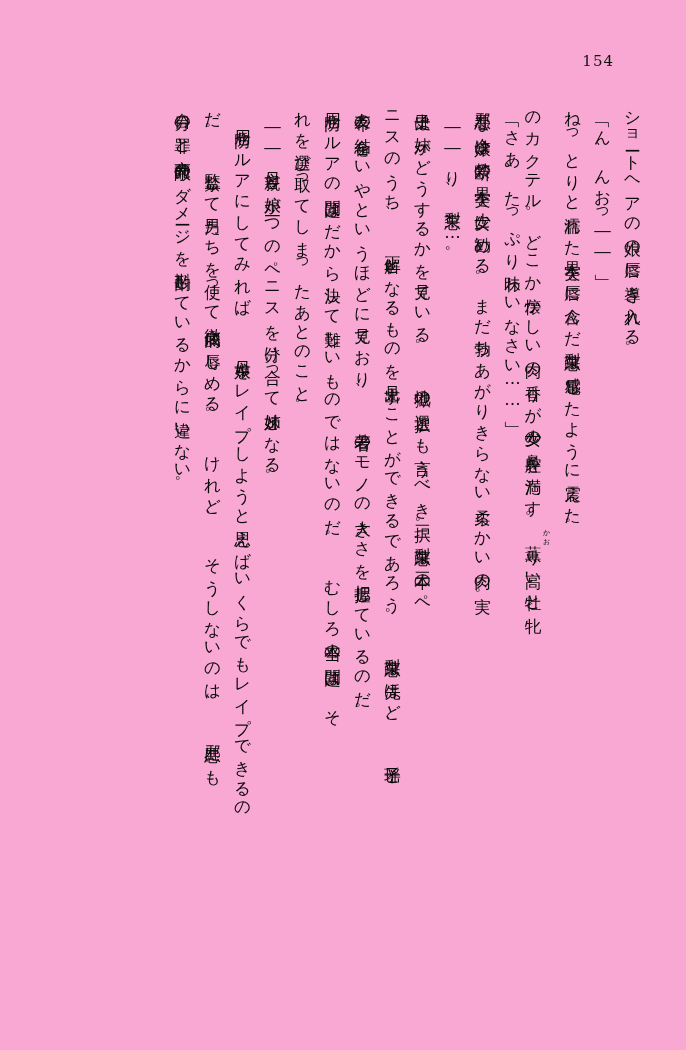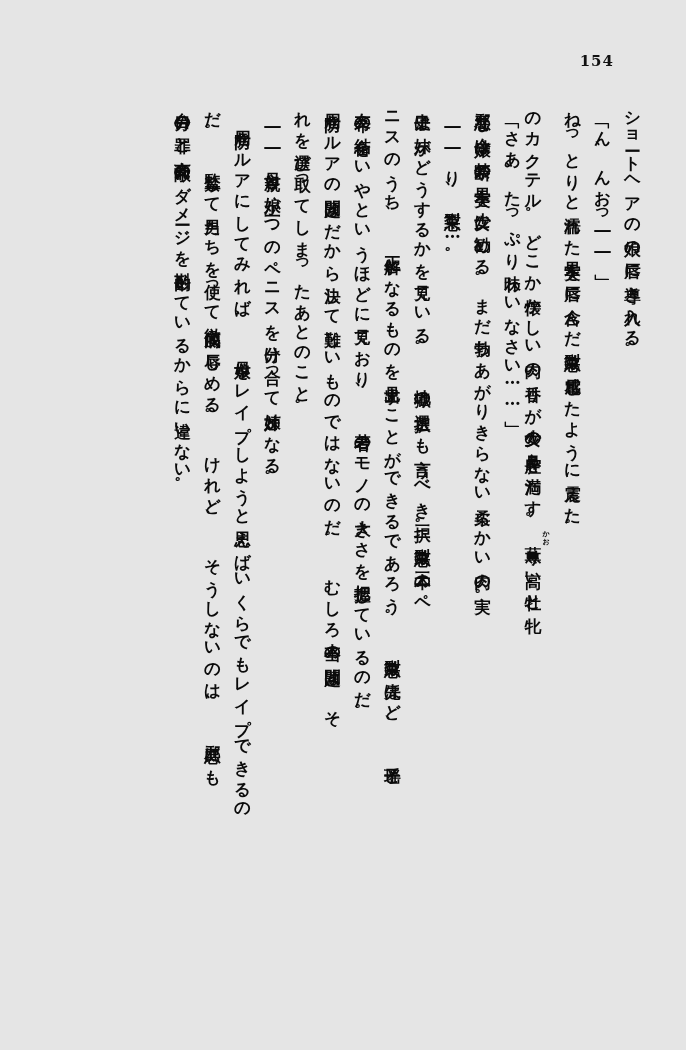--- a/index.html
+++ b/index.html
@@ -11,22 +11,21 @@
     width: 686px;
     height: 1050px;
     position: relative;
     font-family: "DejaVu Serif", "Liberation Serif", serif;
     color: #000000;
     overflow: hidden;
   }
   .page {
     position: absolute;
     inset: 0;
-    background: #e5e5e5;
-    font-weight: bold;
+    background: #f9a8d4;
   }
   .page-number {
     position: absolute;
     top: 52px;
     right: 72px;
     font-size: 15px;
     letter-spacing: 1px;
     font-family: "DejaVu Serif", "Liberation Serif", serif;
     color: #111;
   }

